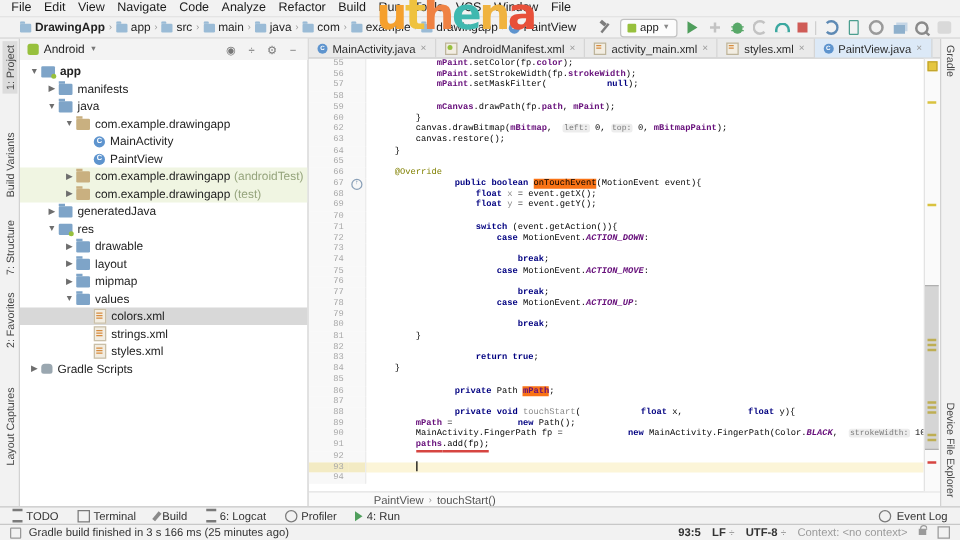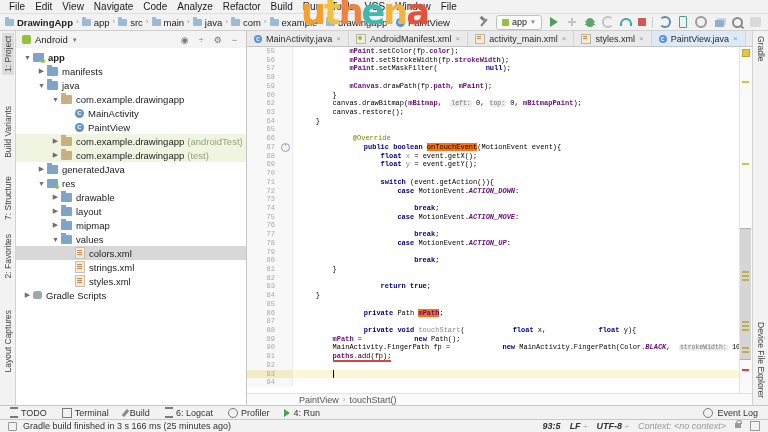--- a/index.html
+++ b/index.html
@@ -3,21 +3,21 @@
 <meta charset="utf-8">
 <style>
   html,body{margin:0;padding:0;background:#9a9a9a;}
   #app{width:768px;height:432px;position:relative;overflow:hidden;background:#F2F2F2;
        font-family:"Liberation Sans",sans-serif;color:#222;display:flex;flex-direction:column;}
   
   .menubar{height:13px;display:flex;align-items:center;padding-left:4px;background:#F2F2F2;border-bottom:1px solid #E0E0E0;flex:none;}
   .menubar .mi{padding:0 5px;font-size:10px;color:#1a1a1a;white-space:nowrap;}
   
   .navbar{height:16px;display:flex;align-items:center;background:#F2F2F2;border-bottom:1px solid #CFCFCF;padding:0 5px;flex:none;}
-  .crumbs{display:flex;align-items:flex-start;flex:1;min-width:0;overflow:hidden;font-size:9.5px;}
+  .crumbs{display:flex;align-items:flex-start;flex:1;min-width:0;overflow:hidden;font-size:9.5px;margin-left:11px;}
   .crumb{display:flex;align-items:center;gap:3px;white-space:nowrap;}
   .crumb.first .lbl{font-weight:bold;}
   .csep{color:#9a9a9a;font-size:8px;padding:0 3px;}
   .folder-ic{width:9px;height:7px;background:#9ABBD6;border-radius:1px;position:relative;flex:none;}
   .folder-ic::before{content:"";position:absolute;top:-2px;left:0;width:4px;height:2px;background:inherit;border-radius:1px 1px 0 0;}
   .class-ic{width:9px;height:9px;border-radius:50%;background:#5E94CE;color:#fff;font-size:6px;line-height:9px;text-align:center;flex:none;font-weight:bold;}
   .runbar{display:flex;align-items:center;gap:6px;flex:none;padding-right:2px;}
   .ic{width:12px;height:12px;display:flex;align-items:center;justify-content:center;position:relative;flex:none;}
   .ic-hammer::before{content:"";position:absolute;width:2px;height:9px;background:#7d7d7d;transform:rotate(40deg);}
   .ic-hammer::after{content:"";position:absolute;width:5px;height:3px;background:#7d7d7d;top:1px;left:2px;transform:rotate(40deg);}
@@ -96,21 +96,21 @@
   .cl{display:flex;height:8.72px;line-height:8.72px;align-items:center;}
   .cl .num{width:28px;flex:none;text-align:right;color:#A8A8A8;padding-right:4px;background:#F8F8F8;height:100%;font-size:7px;}
   .cl .gm{width:13px;flex:none;background:#F8F8F8;border-right:1px solid #ECECEC;height:100%;display:flex;align-items:center;justify-content:center;}
   .cl .ct{white-space:pre;padding-left:6px;color:#000;}
   .cl.cur{background:#FCF5D8;}
   .cl.cur .num,.cl.cur .gm{background:#F3EBC4;}
   .ovr{width:7px;height:7px;border:1px solid #8AA0B8;border-radius:50%;color:#5B7A9D;font-size:5px;line-height:5px;text-align:center;}
   .tk-k{color:#000080;font-weight:bold;padding-left:48px;}
   .tk-f{color:#660E7A;font-weight:bold;}
   .tk-c{color:#660E7A;font-weight:bold;font-style:italic;}
-  .tk-a{color:#808000;margin-left:37px;}
+  .tk-a{color:#808000;}
   .tk-g{color:#8a8a8a;}
   .tk-h{color:#7A7A7A;background:#EDEDED;border-radius:2px;padding:0 1px;font-size:6.5px;}
   .tk-m{background:#f97316;}
   .tk-e{border-bottom:2px solid #D64541;}
   .caret{display:inline-block;width:1.5px;height:8px;background:#000;vertical-align:middle;}
   .stripe{width:12px;flex:none;border-left:1px solid #E3E3E3;background:#FAFAFA;position:relative;}
   .smark{position:absolute;left:2px;width:7px;height:2px;background:#D9C23F;}
   .smark.sq{height:6px;background:#E5C63F;border:1px solid #C2A52E;left:2px;width:6px;}
   .smark.red{background:#D64541;}
   .sthumb{position:absolute;left:0;width:11px;background:rgba(130,130,130,.30);border-top:1px solid rgba(110,110,110,.35);border-bottom:1px solid rgba(110,110,110,.35);}
@@ -122,21 +122,21 @@
   .bi{width:8px;height:8px;flex:none;position:relative;}
   .bi-lines{height:7px;border-top:2px solid #7a7a7a;border-bottom:2px solid #7a7a7a;}
   .bi-term{border:1px solid #7a7a7a;}
   .bi-hammer{background:#8a8a8a;width:3px;height:8px;transform:rotate(40deg);}
   .bi-prof{border:1px solid #7a7a7a;border-radius:50%;}
   .bi-runp{width:0;height:0;border-left:6px solid #4F9E5C;border-top:4px solid transparent;border-bottom:4px solid transparent;}
   .bi-ev{border:1px solid #7a7a7a;border-radius:50%;}
   .evlog{margin-left:auto;display:flex;align-items:center;gap:4px;}
   .statusbar{height:12px;background:#F2F2F2;border-top:1px solid #C8C8C8;display:flex;align-items:center;gap:6px;padding:0 8px;font-size:9px;color:#333;flex:none;}
   .sb-sq{width:7px;height:7px;border:1px solid #999;border-radius:1px;flex:none;}
-  .sb-right{margin-left:auto;display:flex;align-items:flex-start;gap:9px;font-style:italic;}
+  .sb-right{margin-left:auto;display:flex;align-items:flex-start;gap:9px;}
   .sb-dd{color:#8a8a8a;font-size:8px;}
   .sb-ctx{color:#9a9a9a;}
   .sb-lock{width:6px;height:5px;background:#9a9a9a;position:relative;margin-top:2px;}
   .sb-lock::before{content:"";position:absolute;top:-3px;left:1px;width:4px;height:3px;border:1px solid #9a9a9a;border-bottom:none;border-radius:3px 3px 0 0;}
   .sb-grid{width:8px;height:8px;border:1px solid #9a9a9a;}
   .sb-grid::before{content:"";position:absolute;}
 </style>
 </head>
 <body>
 

